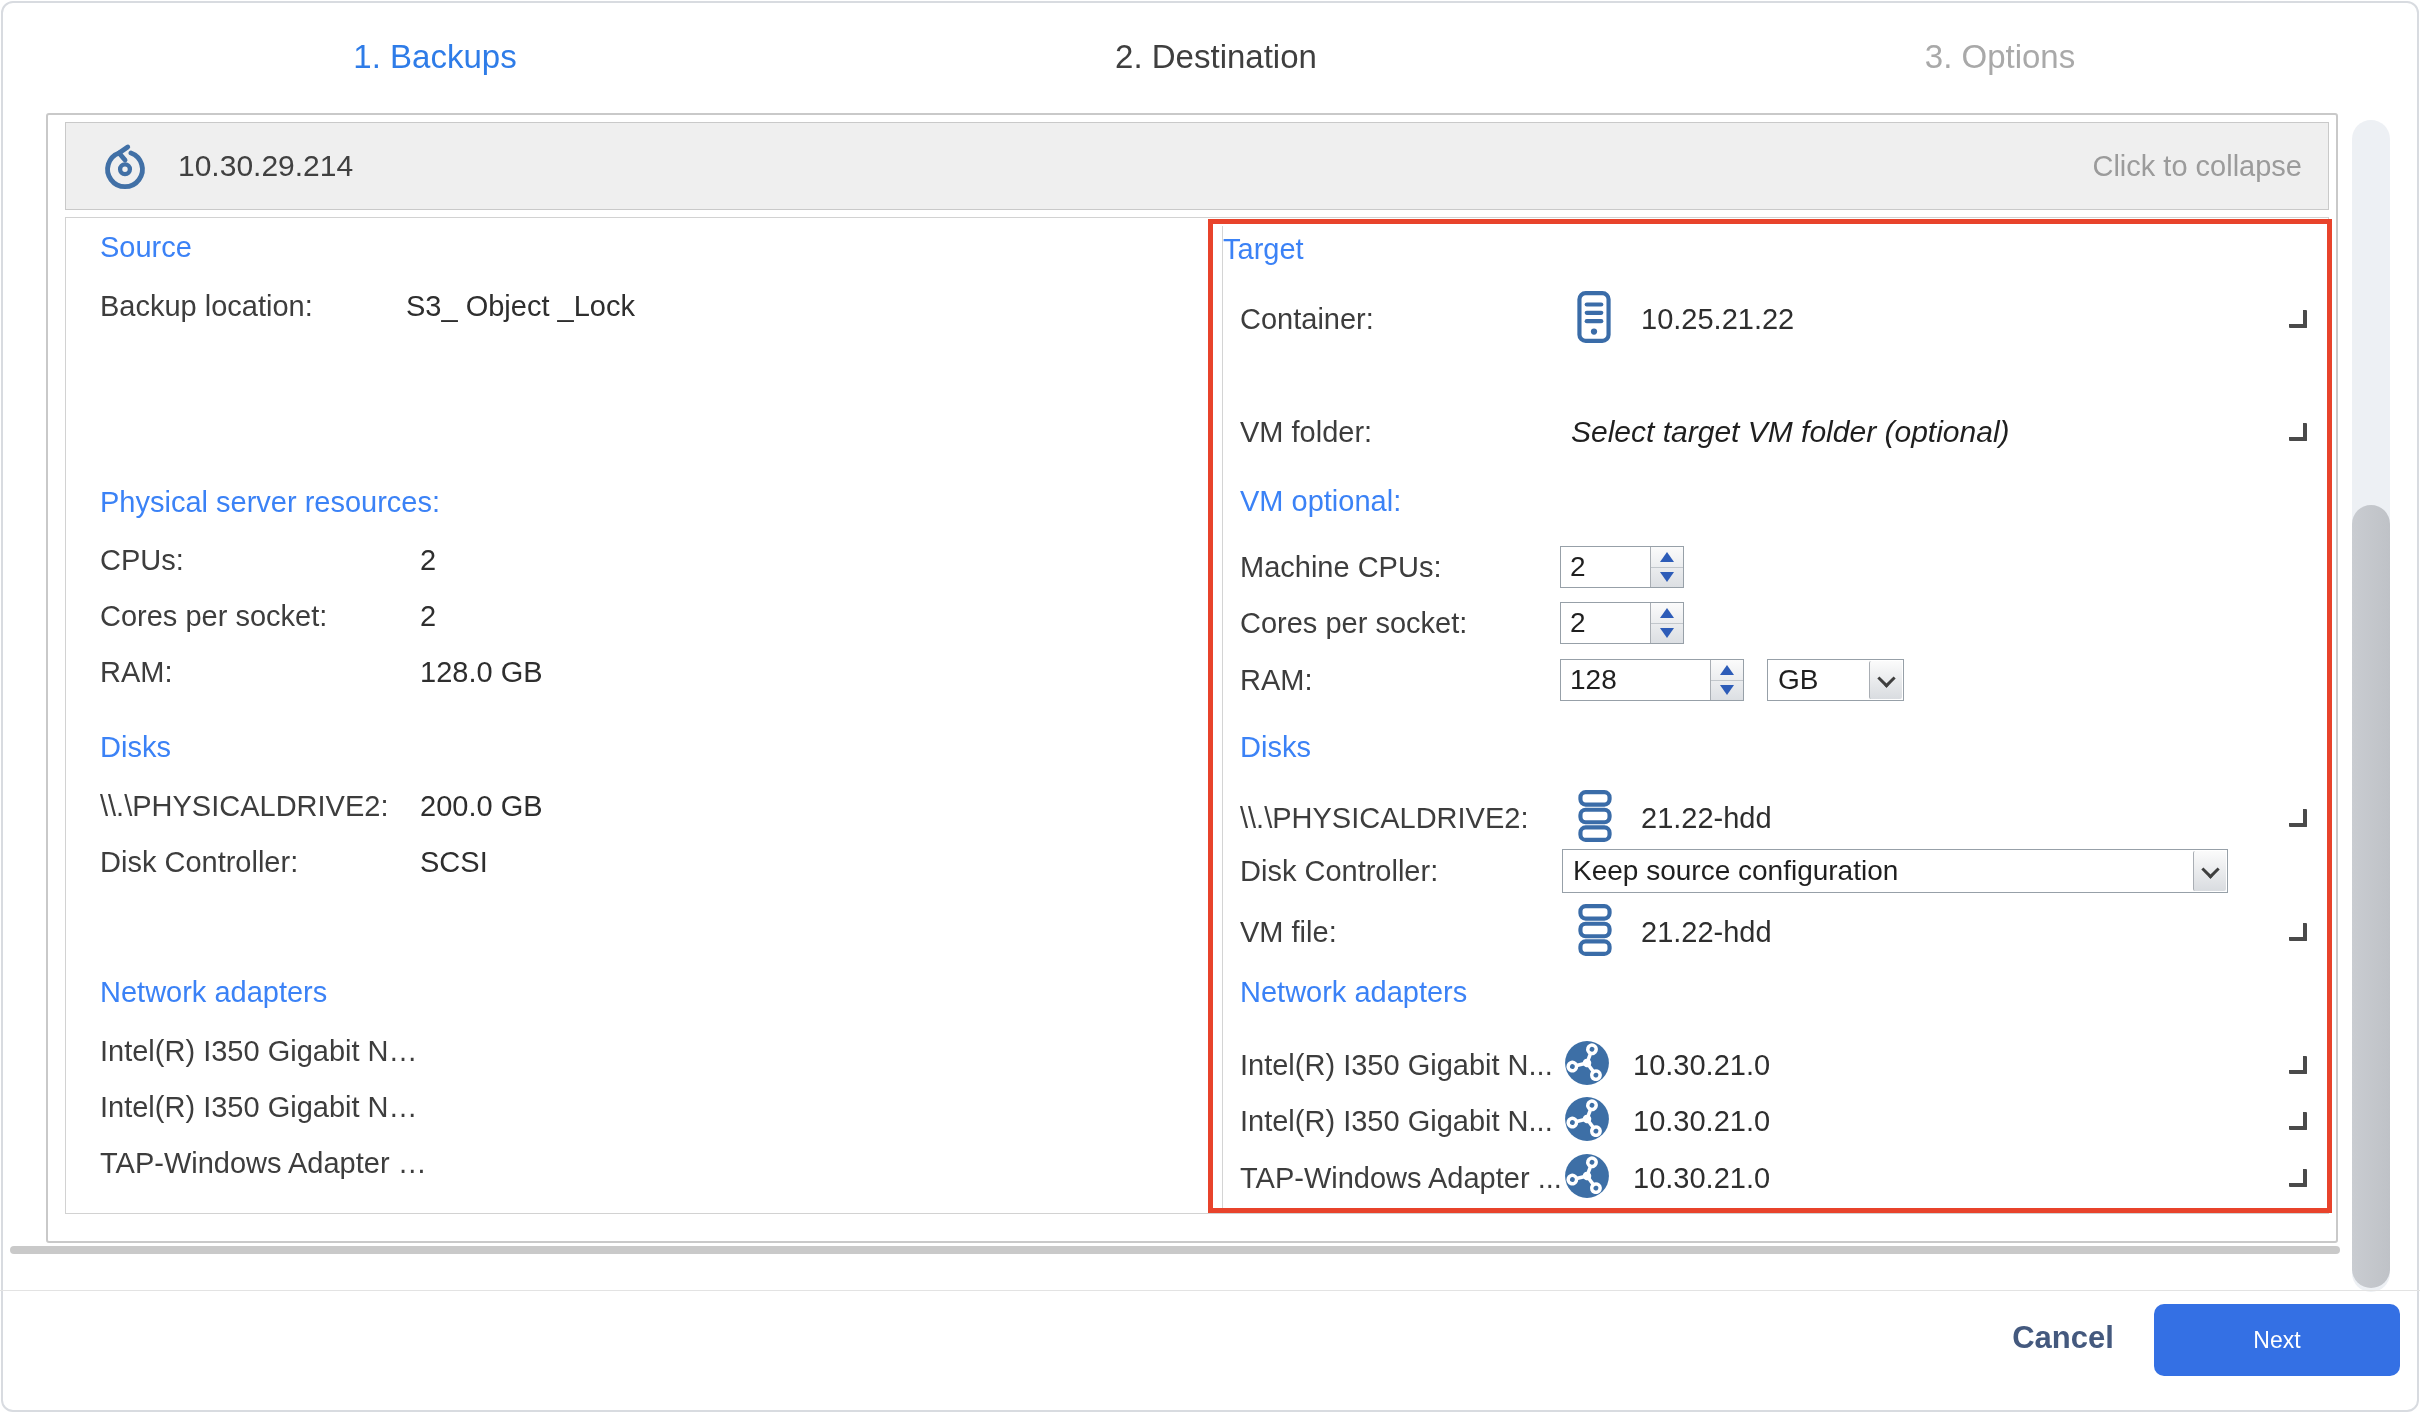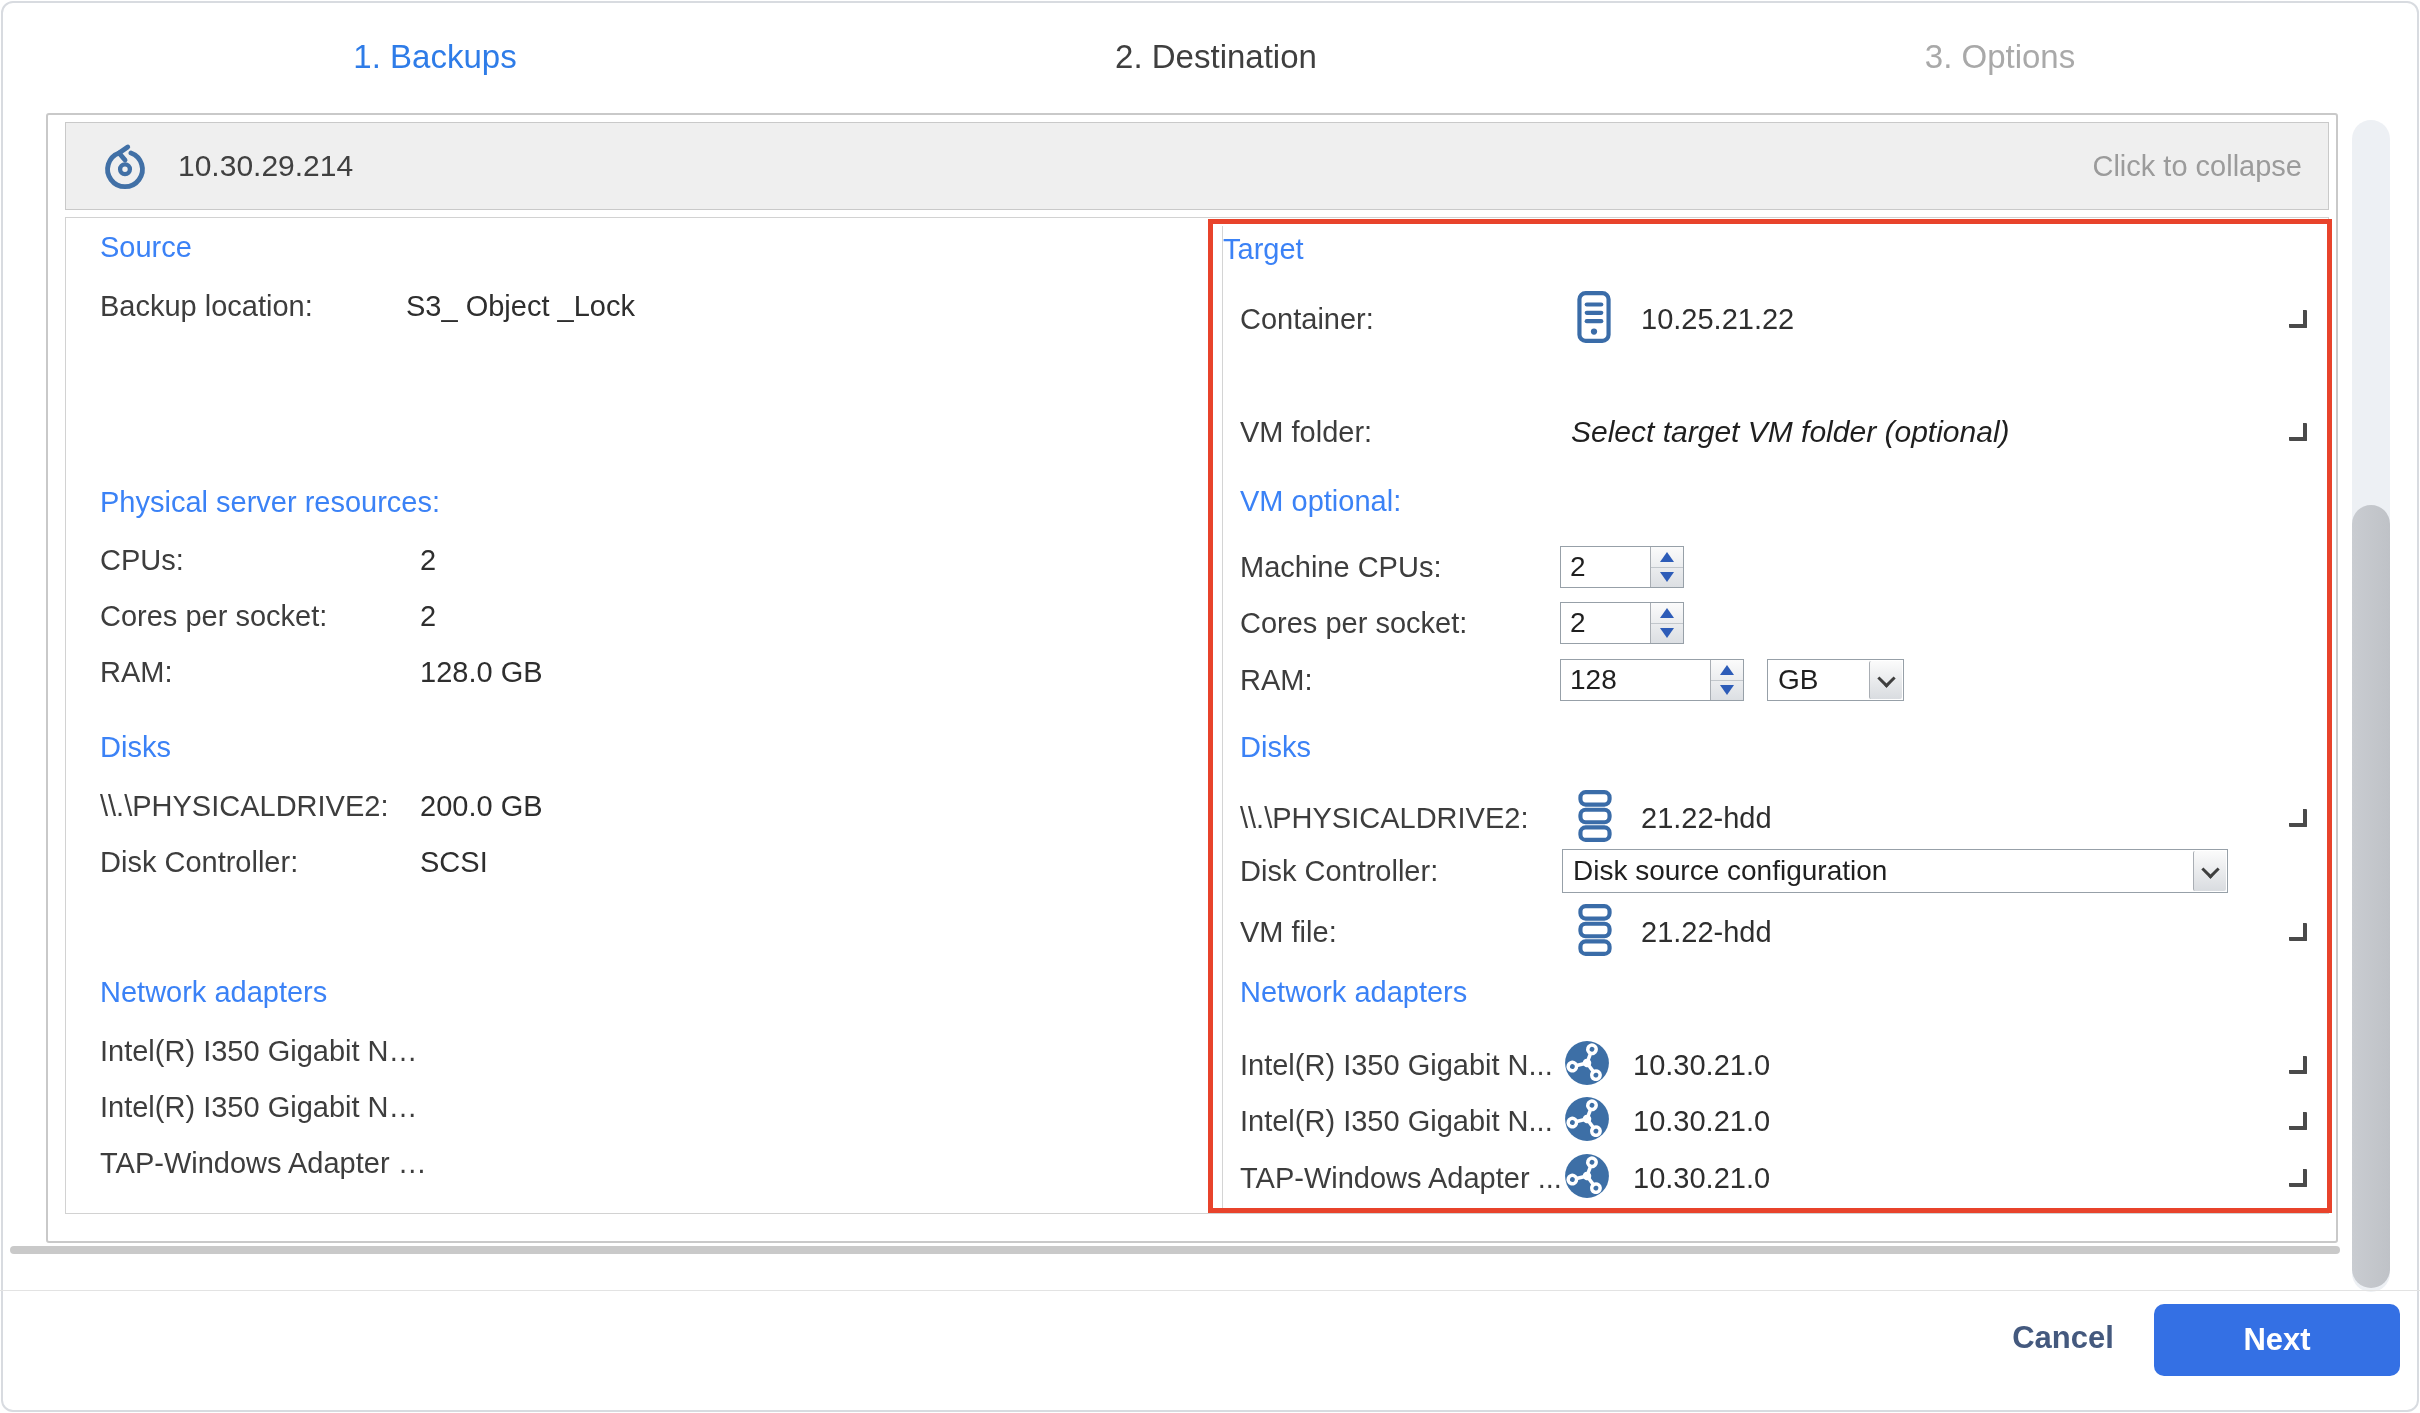--- a/index.html
+++ b/index.html
@@ -57,21 +57,21 @@
   .sel-btn{position:absolute;right:1px;top:1px;bottom:1px;width:32px;background:linear-gradient(180deg,#fbfbfb,#d9dce0);border-left:1px solid #a9aeb4;display:flex;align-items:center;justify-content:center;border-radius:2px;}
 
   
   .vtrack{position:absolute;left:2352px;top:120px;width:38px;height:1172px;border-radius:19px;background:#edf0f4;}
   .vthumb{position:absolute;left:2352px;top:505px;width:38px;height:783px;border-radius:19px;background:linear-gradient(90deg,#c9ccd1,#bfc2c7);}
   .hbar{position:absolute;left:10px;top:1246px;width:2330px;height:8px;border-radius:4px;background:#c9c9c9;}
 
   
   .footer-sep{position:absolute;left:0;right:0;top:1290px;height:1px;background:#e3e3e3;}
   .btn-cancel{position:absolute;left:2003px;top:1312px;width:120px;height:52px;background:transparent;border:none;font-size:31px;font-weight:bold;color:#44597e;font-family:"Liberation Sans",sans-serif;cursor:pointer;}
-  .btn-next{position:absolute;left:2154px;top:1304px;width:246px;height:72px;background:#3470e4;border:none;border-radius:10px;font-size:31px;font-weight:bold;color:#fff;font-family:"Liberation Sans",sans-serif;cursor:pointer;}
+  .btn-next{position:absolute;left:2154px;top:1304px;width:246px;height:72px;background:#3470e4;border:none;border-radius:10px;font-size:23px;font-weight:normal;color:#fff;font-family:"Liberation Sans",sans-serif;cursor:pointer;}
 
   .icon-abs{position:absolute;top:50%;transform:translateY(-50%);}
 </style>
 </head>
 <body>
 
 <div class="window-frame"></div>
 
 <div class="step step-done" style="left:435px">1. Backups</div>
 <div class="step step-current" style="left:1216px">2. Destination</div>
@@ -237,21 +237,21 @@
         <rect x="2" y="36" width="28" height="12" rx="5" fill="#fff" stroke="#3a6ca8" stroke-width="4"></rect>
       </svg>
     </span>
     <span class="val" style="left:428px">21.22-hdd</span>
     <span class="chev" style="left:1076px"></span>
   </div>
 
   <div class="row" style="top:626px;height:52px">
     <span class="lbl" style="left:27px">Disk Controller:</span>
     <div class="ctl winselect" style="left:349px;width:666px;height:44px">
-      <span class="sel-text">Disk source configuration</span>
+      <span class="sel-text">Keep source configuration</span>
       <div class="sel-btn">
           <i class="sel-chev"></i>
         </div>
     </div>
   </div>
 
   <div class="row" style="top:691px">
     <span class="lbl" style="left:27px">VM file:</span>
     <span class="icon-abs" style="left:365px">
       <svg width="34" height="52" viewBox="0 0 32 50">

